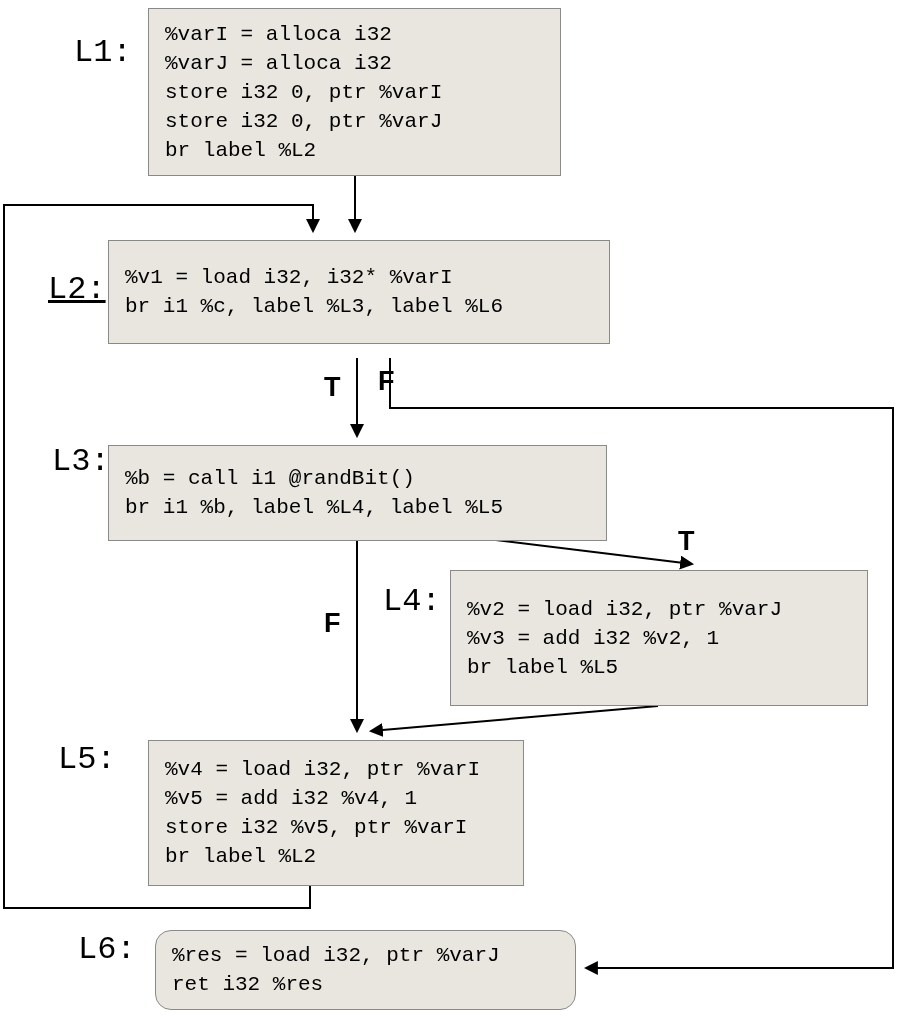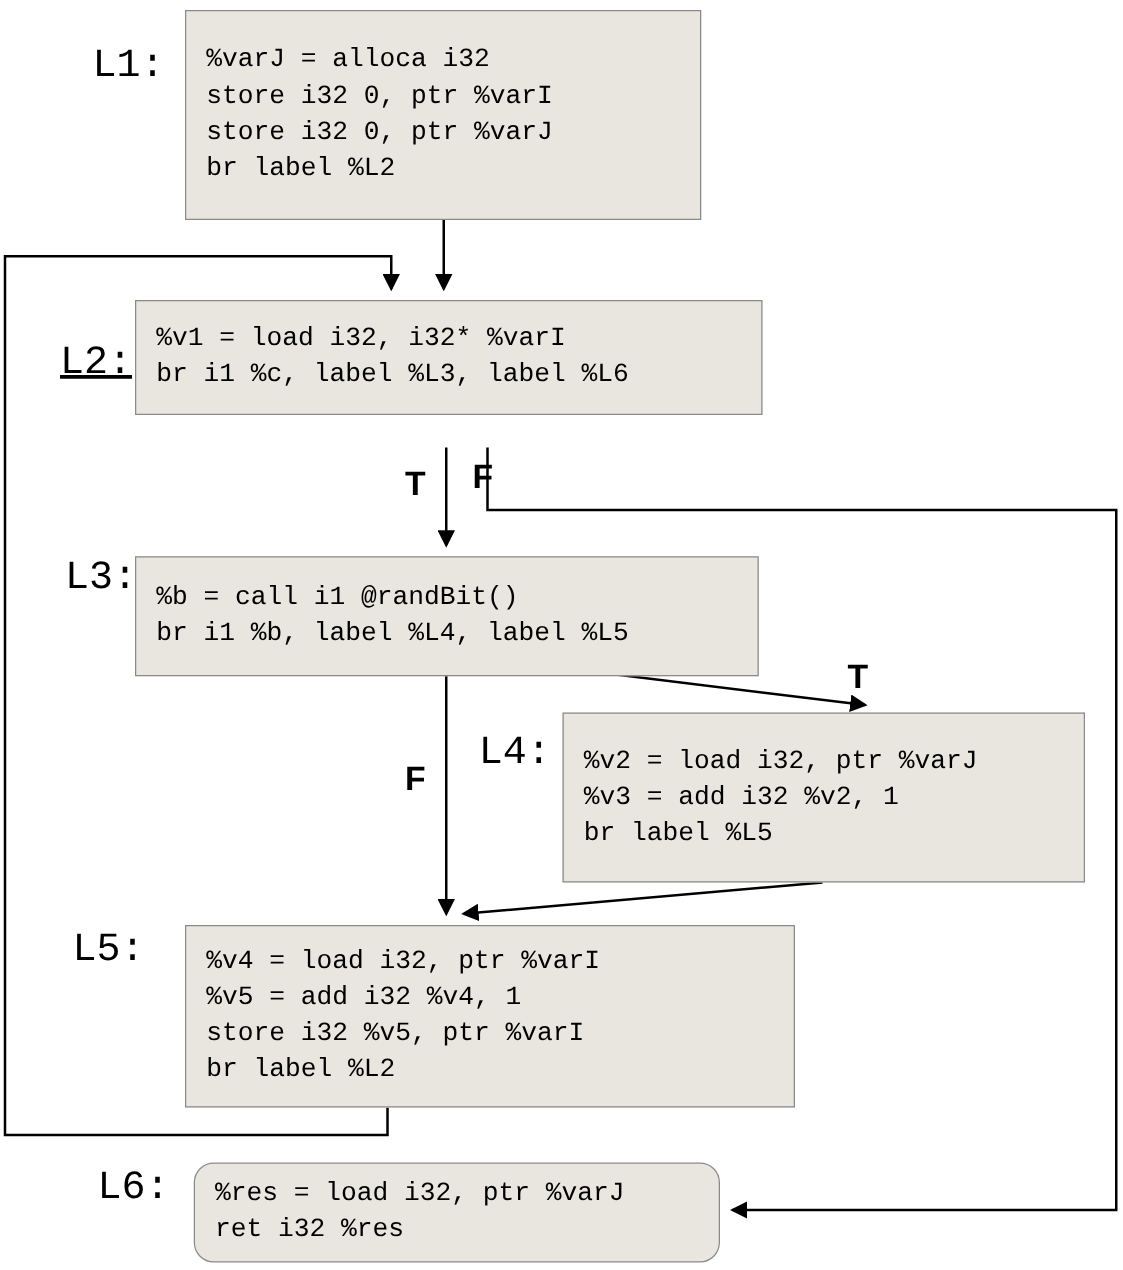--- a/index.html
+++ b/index.html
@@ -79,43 +79,44 @@
   <div class="label" style="left:383px; top:586px;">L4:</div>
   <div class="label" style="left:58px; top:744px;">L5:</div>
   <div class="label" style="left:78px; top:934px;">L6:</div>
 
   <div class="tf" style="left:324px; top:374px;">T</div>
   <div class="tf" style="left:378px; top:368px;">F</div>
   <div class="tf" style="left:678px; top:528px;">T</div>
   <div class="tf" style="left:324px; top:610px;">F</div>
 
   <div class="block" style="left:148px; top:8px; width:413px; height:168px;">
+    <div class="code">%varI = alloca i32</div>
     <div class="code">%varJ = alloca i32</div>
     <div class="code">store i32 0, ptr %varI</div>
     <div class="code">store i32 0, ptr %varJ</div>
     <div class="code">br label %L2</div>
   </div>
 
-  <div class="block" style="left:108px; top:240px; width:502px; height:92px;">
+  <div class="block" style="left:108px; top:240px; width:502px; height:104px;">
     <div class="code">%v1 = load i32, i32* %varI</div>
     <div class="code">br i1 %c, label %L3, label %L6</div>
   </div>
 
   <div class="block" style="left:108px; top:445px; width:499px; height:96px;">
     <div class="code">%b = call i1 @randBit()</div>
     <div class="code">br i1 %b, label %L4, label %L5</div>
   </div>
 
   <div class="block" style="left:450px; top:570px; width:418px; height:136px;">
     <div class="code">%v2 = load i32, ptr %varJ</div>
     <div class="code">%v3 = add i32 %v2, 1</div>
     <div class="code">br label %L5</div>
   </div>
 
-  <div class="block" style="left:148px; top:740px; width:488px; height:146px;">
+  <div class="block" style="left:148px; top:740px; width:376px; height:146px;">
     <div class="code">%v4 = load i32, ptr %varI</div>
     <div class="code">%v5 = add i32 %v4, 1</div>
     <div class="code">store i32 %v5, ptr %varI</div>
     <div class="code">br label %L2</div>
   </div>
 
   <div class="block" style="left:155px; top:930px; width:421px; height:80px;border-radius:16px;">
     <div class="code">%res = load i32, ptr %varJ</div>
     <div class="code">ret i32 %res</div>
   </div>

